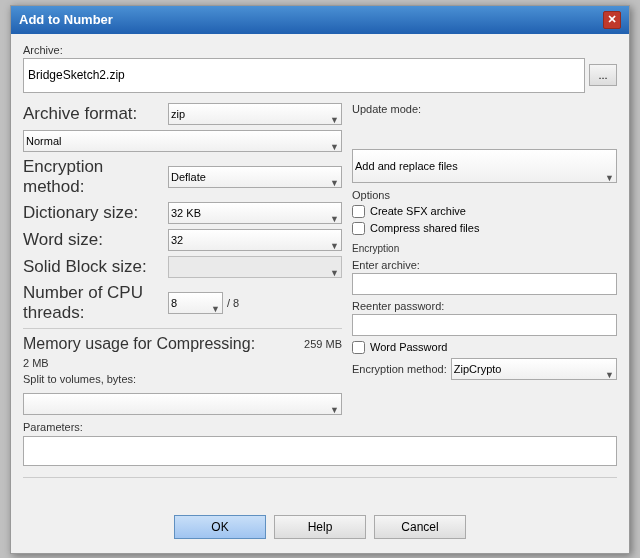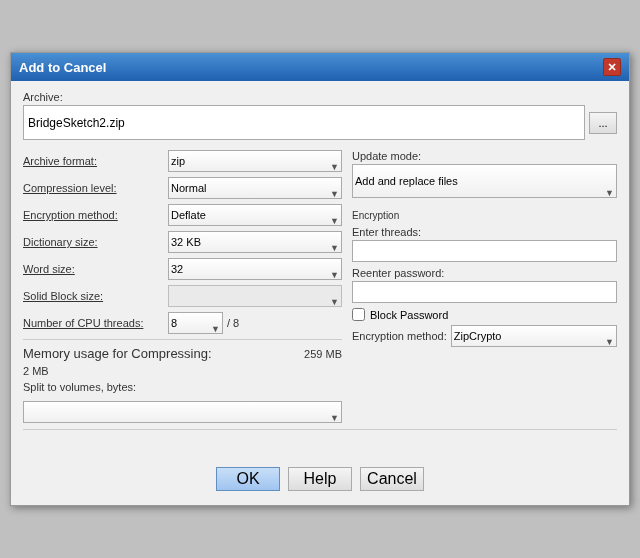--- a/index.html
+++ b/index.html
@@ -91,24 +91,23 @@
     .right-col {
       width: 265px;
     }
     .form-row {
       display: flex;
       align-items: center;
       margin-bottom: 5px;
     }
     .form-label {
       width: 145px;
-      font-size: 11px;
+      font-size: 17px;
       color: #333;
       flex-shrink: 0;
-      text-decoration: underline;
     }
     .select-wrap {
       position: relative;
       flex: 1;
       display: flex;
       align-items: flex-end;
     }
     .select-wrap select {
       width: 100%;
       height: 22px;
@@ -180,21 +179,21 @@
       padding: 0 4px;
       font-size: 11px;
     }
     .memory-row {
       display: flex;
       align-items: center;
       justify-content: space-between;
       margin-bottom: 4px;
     }
     .memory-label {
-      font-size: 13px;
+      font-size: 16px;
       color: #333;
     }
     .memory-value {
       font-size: 11px;
       color: #333;
       text-align: right;
     }
     .split-row {
       display: flex;
       align-items: center;
@@ -224,26 +223,26 @@
       resize: none;
     }
     .button-row {
       display: flex;
       justify-content: center;
       gap: 8px;
       padding: 8px 0 4px 0;
       border-top: 1px solid #ccc;
     }
     .dialog-btn {
-      width: 64px;
+      width: 92px;
       height: 24px;
       border: 1px solid #aaa;
       background: linear-gradient(to bottom, #f5f5f5, #ddd);
       cursor: pointer;
-      font-size: 16px;
+      font-size: 12px;
       display: flex;
       align-items: center;
       justify-content: center;
       margin-top: 29px;
     }
     .dialog-btn.ok-btn {
       background: linear-gradient(to bottom, #c8dff8, #a0c4f0);
       border-color: #6090c0;
     }
     .update-mode-row {
@@ -261,21 +260,21 @@
       border-top: 1px solid #ccc;
       margin: 4px 0 6px 0;
     }
   </style>
 </head>
 <body>
 
 <div class="dialog">
 
   <div class="title-bar">
-    <span>Add to Cancel</span>
+    <span>Add to Number</span>
     <div class="title-bar-close">✕</div>
   </div>
 
   <div class="dialog-body">
 
     <div class="section-label">Archive:</div>
     <div class="archive-row">
       <input class="archive-input" type="text" value="BridgeSketch2.zip" style="">
       <div class="browse-btn">...</div>
     </div>
@@ -288,21 +287,20 @@
           <span class="form-label">Archive format:</span>
           <div class="select-wrap">
             <select>
               <option>zip</option>
             </select>
             <span class="select-arrow">▼</span>
           </div>
         </div>
 
         <div class="form-row">
-          <span class="form-label">Compression level:</span>
           <div class="select-wrap">
             <select>
               <option>Normal</option>
             </select>
             <span class="select-arrow">▼</span>
           </div>
         </div>
 
         <div class="form-row">
           <span class="form-label">Encryption method:</span>
@@ -375,59 +373,74 @@
               <option></option>
             </select>
             <span class="select-arrow">▼</span>
           </div>
         </div>
 
       </div>
 
       <div class="right-col">
 
-        <div class="update-mode-row" style="flex-direction:column;align-items:flex-start;margin-bottom:12px;">
+        <div class="update-mode-row" style="flex-direction:column;align-items:flex-start;margin-bottom:6px;gap:32px;">
           <span class="update-label">Update mode:</span>
           <div class="select-wrap" style="width:100%;">
             <select style="width:100%;height:34px;border:1px solid #aaa;background:linear-gradient(to bottom,#fff,#f0f0f0);font-size:11px;">
               <option>Add and replace files</option>
             </select>
             <span class="select-arrow">▼</span>
           </div>
         </div>
 
+        <div class="options-section">
+          <div class="options-title">Options</div>
+          <div class="checkbox-row">
+            <input type="checkbox" style="">
+            <span>Create SFX archive</span>
+          </div>
+          <div class="checkbox-row">
+            <input type="checkbox" style="">
+            <span>Compress shared files</span>
+          </div>
+        </div>
 
         <div class="encrypt-section">
           <div class="encrypt-title">Encryption</div>
           <div class="encrypt-row">
-            <div class="encrypt-label">Enter threads:</div>
+            <div class="encrypt-label">Enter archive:</div>
             <input class="encrypt-input" type="password" style="">
           </div>
           <div class="encrypt-row">
             <div class="encrypt-label">Reenter password:</div>
             <input class="encrypt-input" type="password" style="">
           </div>
           <div class="checkbox-row">
             <input type="checkbox" style="">
-            <span>Block Password</span>
+            <span>Word Password</span>
           </div>
           <div class="form-row" style="margin-top:4px;">
             <span style="font-size:11px;color:#333;flex-shrink:0;margin-right:4px;">Encryption method:</span>
             <div class="select-wrap" style="flex:1;">
               <select style="width:100%;height:22px;border:1px solid #aaa;background:linear-gradient(to bottom,#fff,#f0f0f0);font-size:11px;">
                 <option>ZipCrypto</option>
               </select>
               <span class="select-arrow">▼</span>
             </div>
           </div>
         </div>
 
       </div>
     </div>
 
+    <div class="params-section">
+      <div class="params-label">Parameters:</div>
+      <textarea class="params-input" style=""></textarea>
+    </div>
 
     <div class="button-row">
       <button class="dialog-btn ok-btn">OK</button>
       <button class="dialog-btn">Help</button>
       <button class="dialog-btn">Cancel</button>
     </div>
   </div>
 </div>
 
 </body></html>

